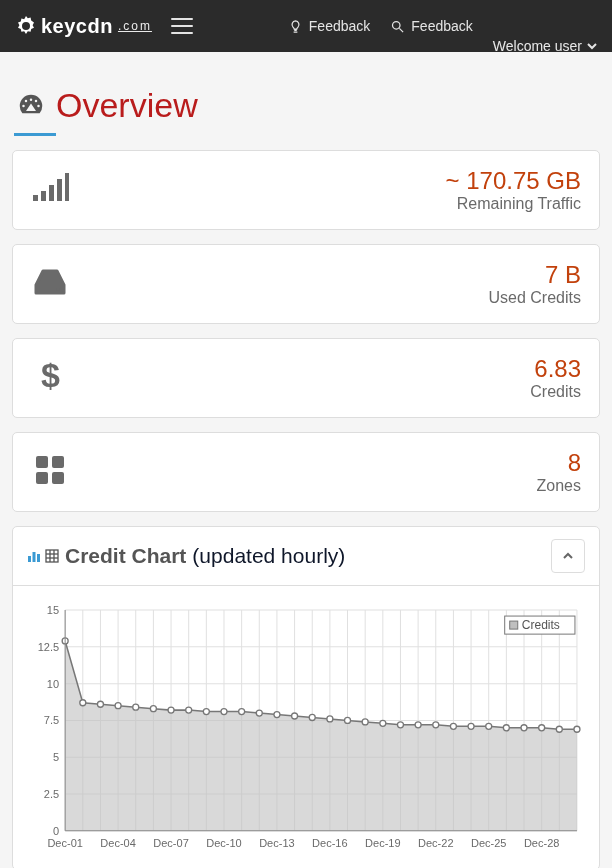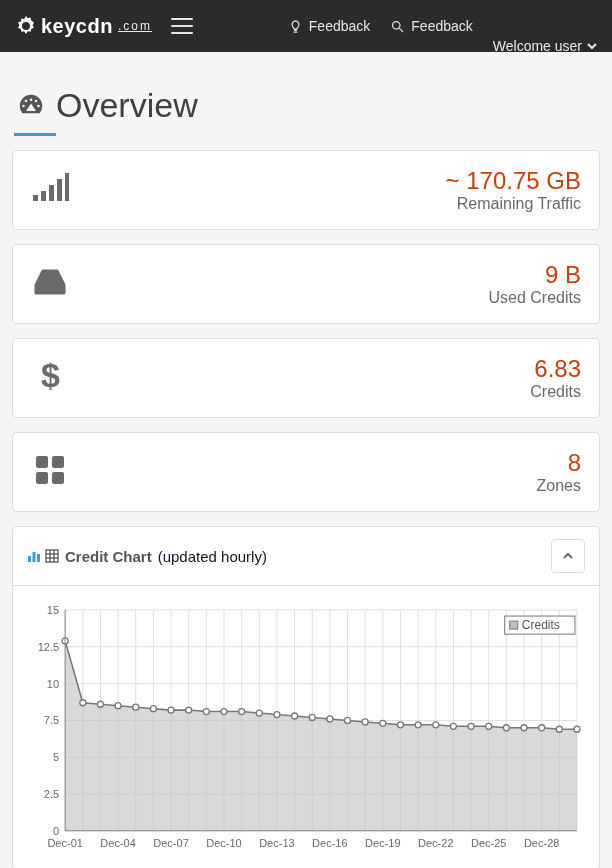--- a/index.html
+++ b/index.html
@@ -37,21 +37,21 @@
   color: #e4e4e4; font-size: 14px; padding: 0 10px; cursor: pointer; justify-content: space-between;
 }
 .topbar-link svg { width: 15px; height: 15px; }
 .user-menu { display: flex; align-items: center; gap: 4px; font-size: 14px; cursor: pointer; padding-left: 10px; margin-top: 40px; }
 .user-menu svg { width: 12px; height: 12px; }
 
 
 .page { padding: 14px 12px 20px; }
 .page-title-row { display: flex; align-items: center; gap: 10px; padding: 20px 4px 8px; }
 .page-title-row svg { width: 30px; height: 30px; fill: #555; }
-.page-title { font-size: 34px; font-weight: 400; color: #404040; }
+.page-title { font-size: 34px; font-weight: 400; color: #b91c1c; }
 .title-underline { width: 42px; height: 3px; background: #3b9ad3; margin: 0 0 14px 2px; }
 
 
 .stat-card {
   background: #fff; border: 1px solid #ddd; border-radius: 5px;
   padding: 16px 18px; margin-bottom: 14px; display: flex; align-items: center;
 }
 .stat-card .icon { width: 44px; color: #6a6a6a; }
 .stat-card .icon svg { width: 38px; height: 38px; fill: currentColor; }
 .stat-card .val-wrap { margin-left: auto; text-align: right; }
@@ -59,21 +59,21 @@
 .stat-label { font-size: 16px; color: #6a6a6a; }
 
 
 .chart-panel {
   background: #fff; border: 1px solid #ddd; border-radius: 5px;
   margin-top: 14px;
 }
 .chart-header {
   display: flex; align-items: center; gap: 6px;
   padding: 12px 14px; border-bottom: 1px solid #ddd;
-  color: #555; font-size: 15px;
+  color: #555; font-size: 21px;
 }
 .chart-header .icons { display: flex; gap: 4px; }
 .chart-header .icons svg { width: 14px; height: 14px; }
 .chart-header .muted { color: #0f172a; font-weight: 400; }
 .chart-header .title-strong { font-weight: 700; }
 .chart-collapse {
   margin-left: auto; width: 34px; height: 34px;
   display: flex; align-items: center; justify-content: center;
   border: 1px solid #ddd; border-radius: 4px; cursor: pointer; color: #666;
 }
@@ -163,21 +163,21 @@
 
   <div class="stat-card">
     <div class="icon">
       <svg viewBox="0 0 38 38" fill="none" stroke="#6a6a6a" stroke-width="3" stroke-linejoin="round">
           <path d="M5 22 L12 8 H26 L33 22 V30 H5 Z"></path>
           <line x1="5" y1="22" x2="33" y2="22"></line>
           <circle cx="27" cy="26" r="1.5" fill="#6a6a6a" stroke="none"></circle>
         </svg>
     </div>
     <div class="val-wrap">
-      <div class="stat-value">9 B</div>
+      <div class="stat-value">7 B</div>
       <div class="stat-label">Used Credits</div>
     </div>
   </div>
 
   <div class="stat-card">
     <div class="icon">
       <svg viewBox="0 0 38 38">
           <text x="10" y="30" font-size="34" font-weight="700" fill="#6a6a6a">$</text>
         </svg>
     </div>

